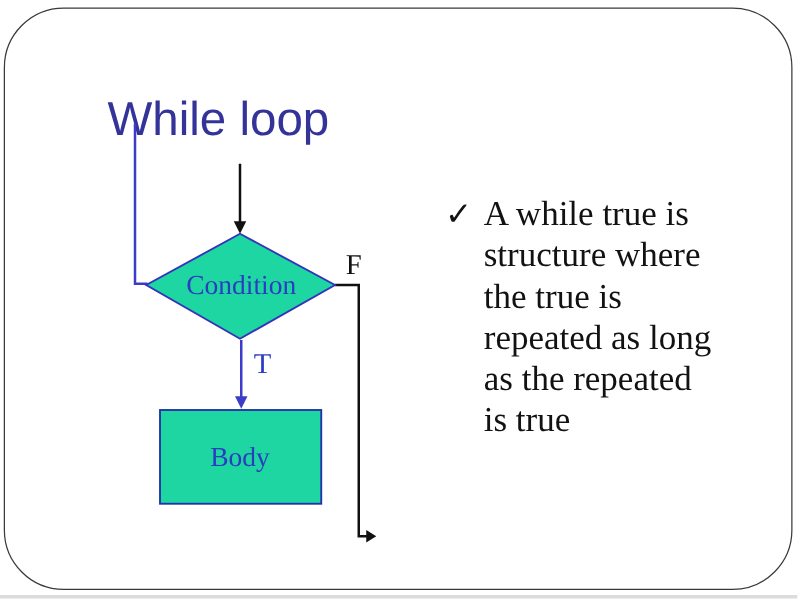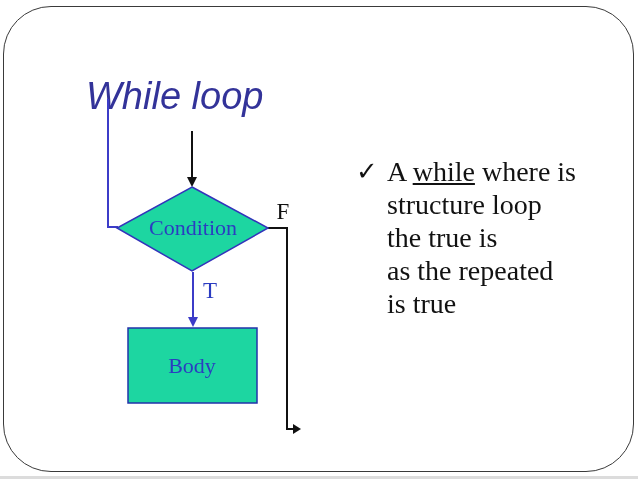--- a/index.html
+++ b/index.html
@@ -15,21 +15,20 @@
     background:#ffffff;
     border:1.5px solid #3a3a3a;
     border-radius:48px;
   }
   .slide-title {
     position:absolute; left:86px; top:74px;
     font-size:38px; line-height:44px;
     color:#333399;
     letter-spacing:0px;
     white-space:pre;
-    font-style:italic;
   }
   svg.flowchart-svg {
     position:absolute; left:0; top:0;
     width:638px; height:479px;
   }
   svg text.fc-label {
     font-family:"Liberation Serif", serif;
   }
   .bullet-block {
     position:absolute; left:356px; top:155px;
@@ -38,21 +37,21 @@
     font-size:28px; line-height:33px;
     color:#121212;
     padding-left:31px;
   }
   .bullet-check {
     position:absolute; left:0; top:4px;
     font-size:26px; line-height:26px;
     color:#121212;
   }
   .bullet-line { white-space:pre; }
-  .u-underline { text-decoration:underline; }
+  .u-underline { }
   .bottom-strip {
     position:absolute; left:0; bottom:0;
     width:638px; height:3px;
     background:#dcdcdc;
   }
 </style>
 </head>
 <body>
 
 <div class="slide-frame"></div>
@@ -77,20 +76,21 @@
   <line x1="193" y1="272" x2="193" y2="319" stroke="#3c3cc8" stroke-width="2"></line>
   <polygon points="188,317 198,317 193,327" fill="#3c3cc8"></polygon>
   <text class="fc-label" x="203" y="298" font-size="23" fill="#2b3cc1" text-anchor="start">T</text>
 
   <rect x="128" y="328" width="129" height="75" fill="#1dd6a1" stroke="#2233aa" stroke-width="1.5"></rect>
   <text class="fc-label" x="192" y="373" font-size="22" fill="#2b3cc1" text-anchor="middle">Body</text>
 </svg>
 
 <div class="bullet-block">
   <span class="bullet-check">✓</span>
-  <div class="bullet-line"><span>A </span><span class="u-underline">while</span><span> where is</span></div>
-  <div class="bullet-line">structure loop</div>
+  <div class="bullet-line"><span>A </span><span class="u-underline">while</span><span> true is</span></div>
+  <div class="bullet-line">structure where</div>
   <div class="bullet-line">the true is</div>
+  <div class="bullet-line">repeated as long</div>
   <div class="bullet-line">as the repeated</div>
   <div class="bullet-line">is true</div>
 </div>
 
 <div class="bottom-strip"></div>
 
 </body></html>

